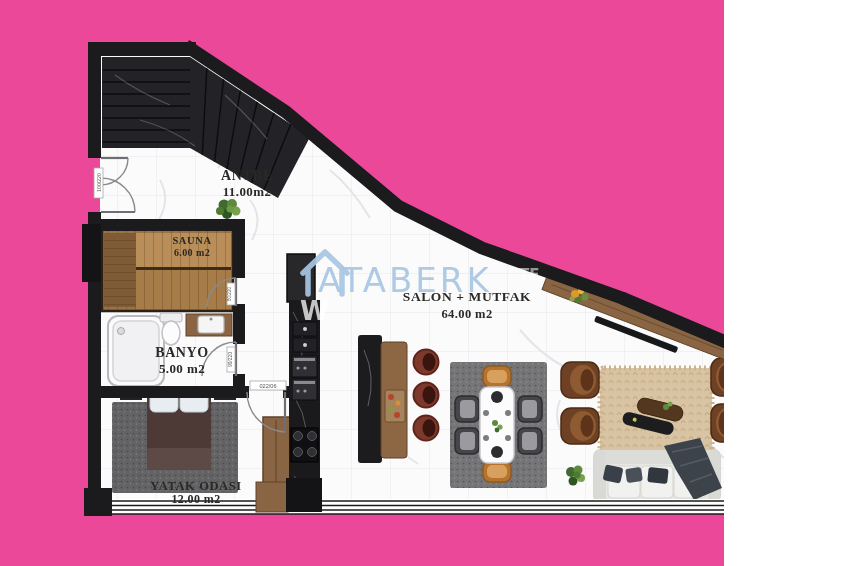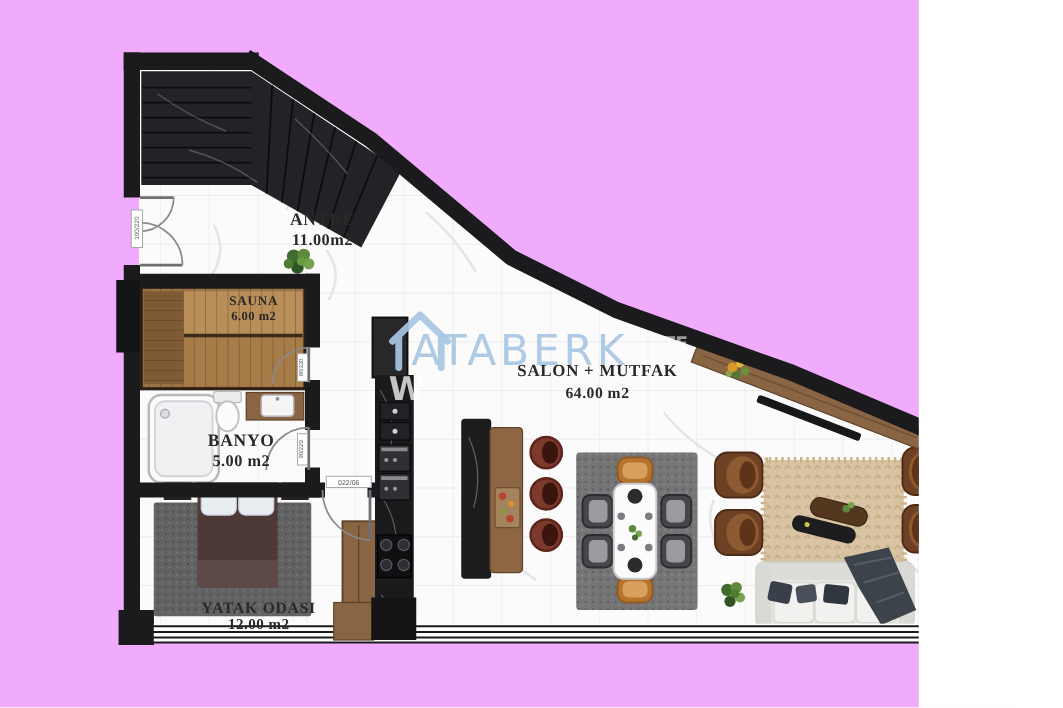--- a/index.html
+++ b/index.html
@@ -1,17 +1,17 @@
 <!DOCTYPE html>
 <html><head>
 <meta charset="utf-8">
 <style>
   html,body{margin:0;padding:0;background:#ffffff;}
-  .canvas{position:relative;width:724px;height:566px;background:#f0abfc;overflow:hidden;
-          font-family:"Liberation Serif","DejaVu Serif",serif;padding-left:11px;}
+  .canvas{position:relative;width:724px;height:566px;background:#ec4899;overflow:hidden;
+          font-family:"Liberation Serif","DejaVu Serif",serif;}
   svg{display:block}
   .room-name{font-family:"Liberation Serif","DejaVu Serif",serif;font-weight:bold;fill:#2a2927;letter-spacing:.6px;}
   .room-area{font-family:"Liberation Serif","DejaVu Serif",serif;font-weight:bold;fill:#2a2927;letter-spacing:.4px;}
   .door-label{font-family:"Liberation Sans","DejaVu Sans",sans-serif;fill:#55554f;}
   .wm-brand{font-family:"DejaVu Sans","Liberation Sans",sans-serif;font-weight:400;fill:#a9c6e2;letter-spacing:3px;opacity:.92;}
   .wm-frag{font-family:"DejaVu Sans","Liberation Sans",sans-serif;font-weight:bold;fill:#ffffff;}
 </style>
 </head>
 <body>
 

